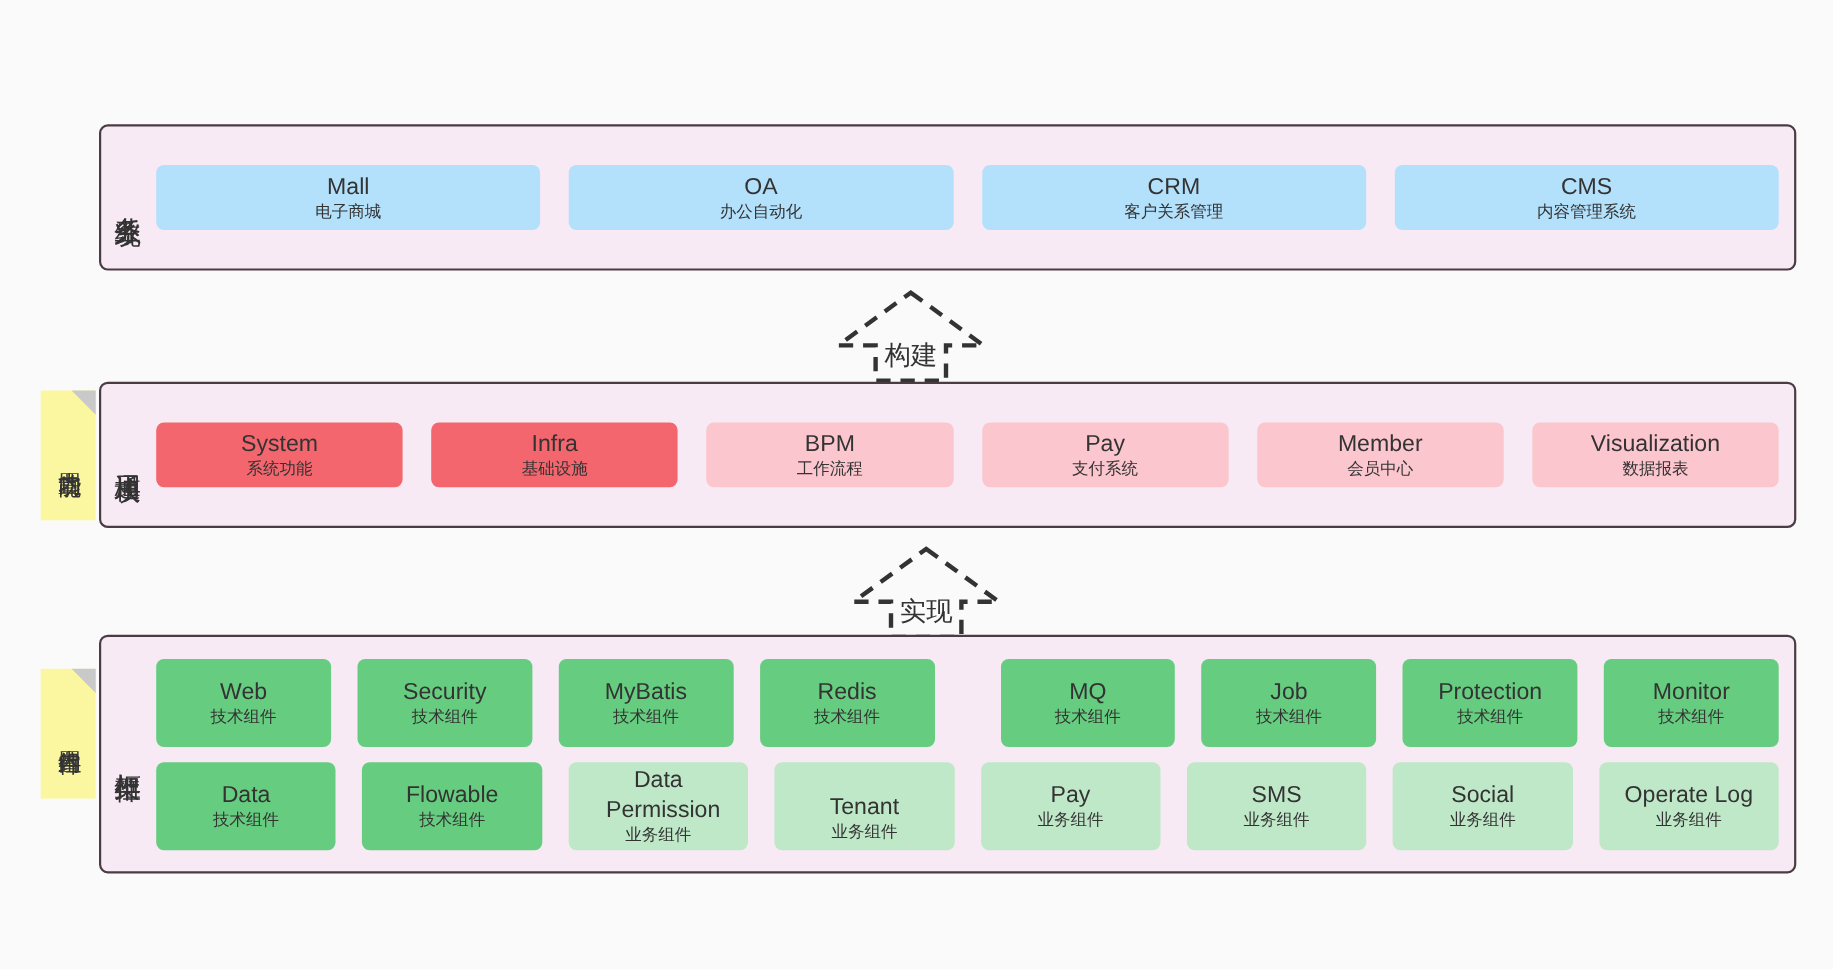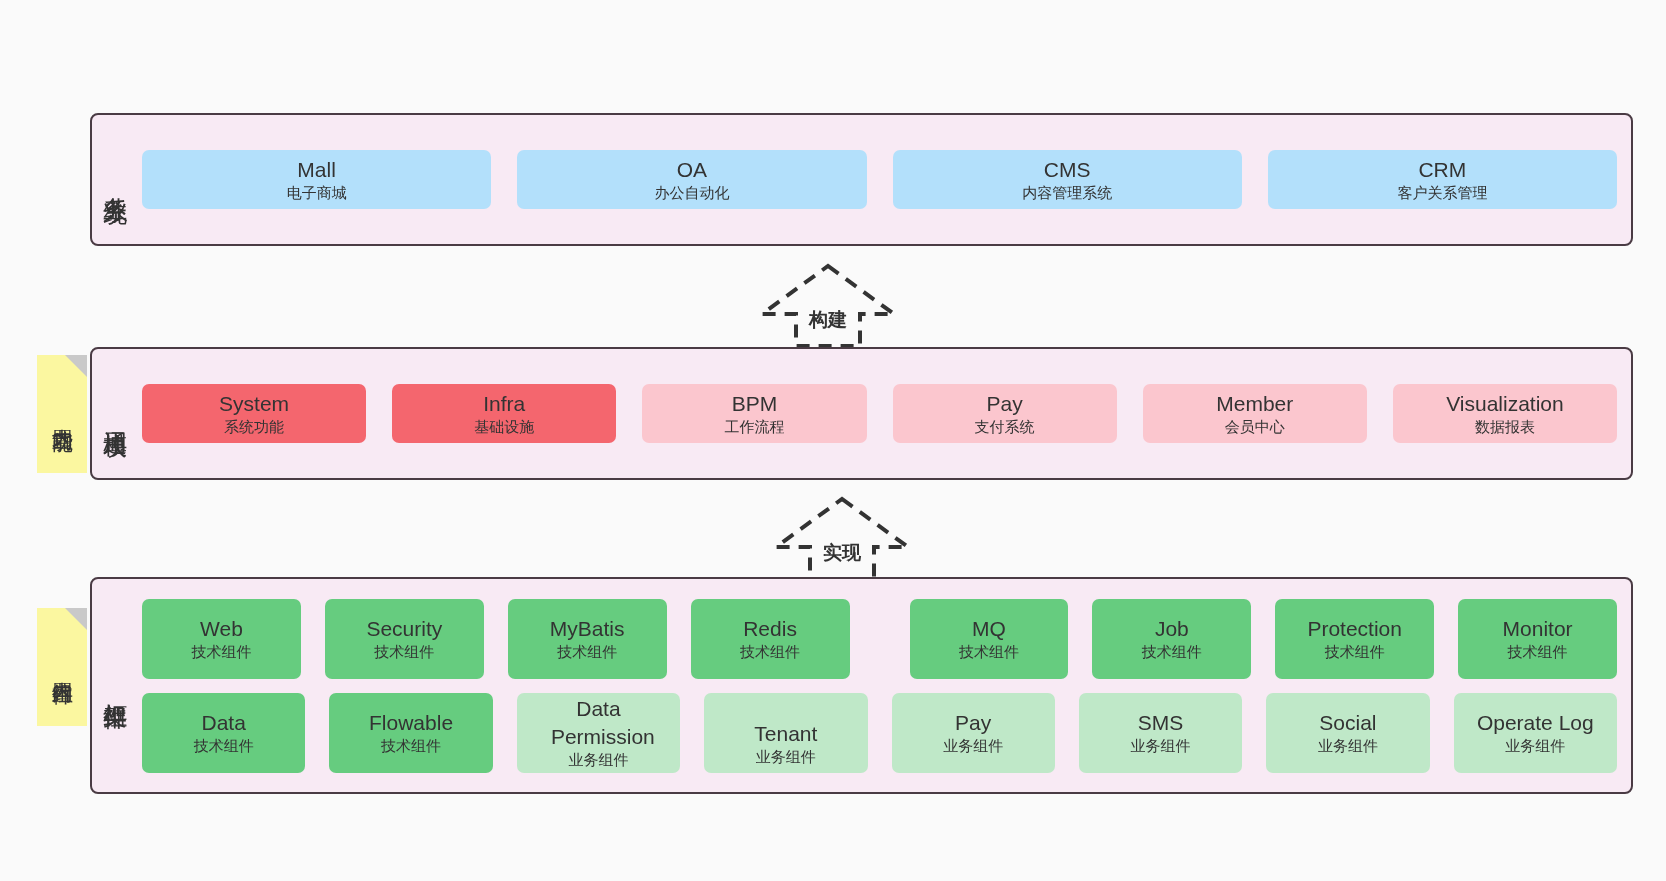--- a/index.html
+++ b/index.html
@@ -120,25 +120,24 @@
 
   
   .arrow-wrap {
     position: absolute;
   }
   .arrow-wrap svg { display: block; }
   .arrow-label {
     position: absolute;
     left: 0; right: 0;
     text-align: center;
-    font-size: 19px;
+    font-size: 24px;
     color: #333333;
     white-space: nowrap;
     pointer-events: none;
-    font-weight: bold;
   }
 </style>
 </head>
 <body>
 
 <div id="canvas">
 
   <div class="band" id="band-business" style="left:90px; top:113px; width:1543px; height:133px;">
     <div class="band-title">业务系统</div>
     <div class="band-body">
@@ -149,27 +148,27 @@
           <span class="zh">电子商城</span>
         </div>
 
         <div class="cell c-blue">
           <span class="en">OA</span>
           <span class="zh">办公自动化</span>
         </div>
 
 
         <div class="cell c-blue">
+          <span class="en">CRM</span>
+          <span class="zh">客户关系管理</span>
+        </div>
+
+        <div class="cell c-blue">
           <span class="en">CMS</span>
           <span class="zh">内容管理系统</span>
-        </div>
-
-        <div class="cell c-blue">
-          <span class="en">CRM</span>
-          <span class="zh">客户关系管理</span>
         </div>
 
 
       </div>
     </div>
   </div>
 
   <div class="arrow-wrap" style="left:758px; top:262px; width:140px; height:86px;">
     <svg width="140" height="86" viewBox="0 0 140 86" fill="none">
       <path d="M70 4 L136 52 L102 52 L102 84 L38 84 L38 52 L4 52 Z" fill="#fafafa" stroke="#333333" stroke-width="4" stroke-dasharray="13 9" stroke-linejoin="miter"></path>

